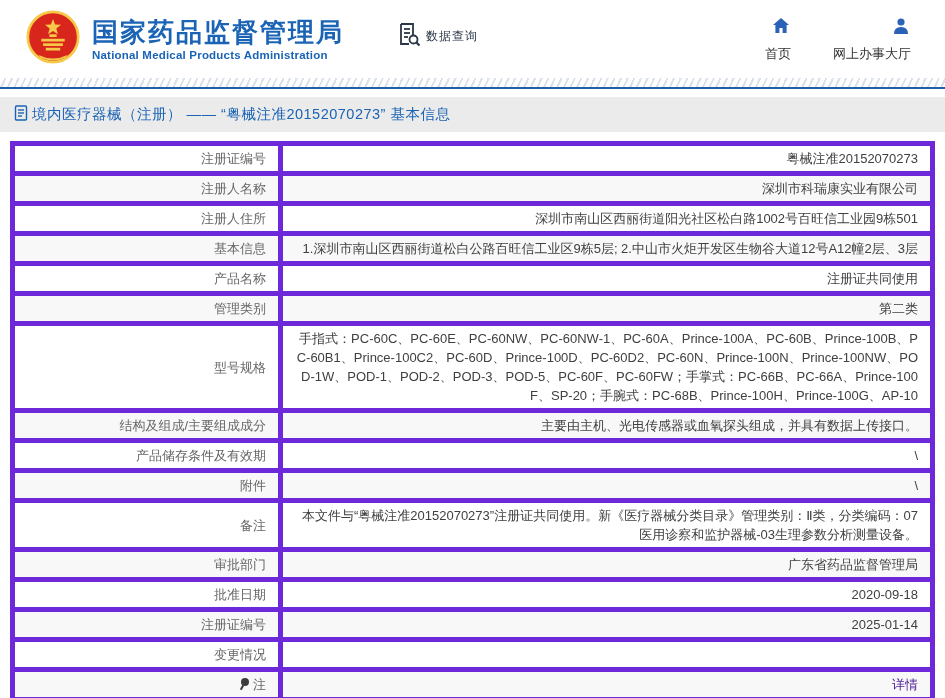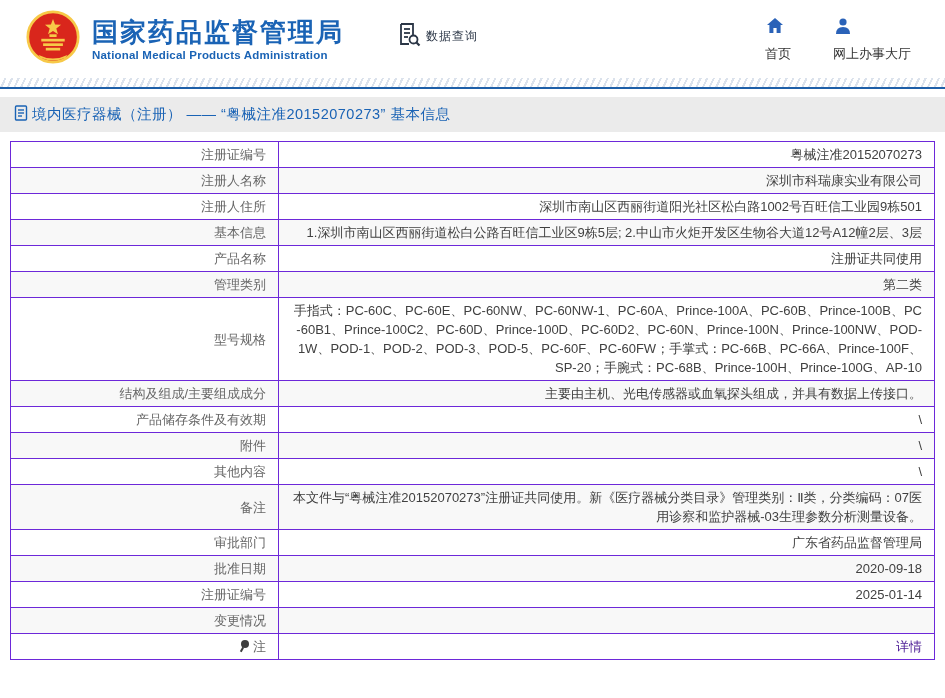--- a/index.html
+++ b/index.html
@@ -47,21 +47,21 @@
     color: #2b3646;
     font-weight: 500;
     margin-left: 4px;
     letter-spacing: 1px;
   }
   .header-spacer { flex: 1; }
   .top-nav { display: flex; align-items: center; gap: 42px; padding-right: 12px; }
   .nav-item {
     display: flex;
     flex-direction: column;
-    align-items: flex-start;
+    align-items: flex-end;
     cursor: pointer;
   }
   .nav-item svg { width: 20px; height: 20px; }
   .nav-label { font-size: 13px; color: #333; margin-top: 5px; white-space: nowrap; }
 
   
   .stripe-band {
     height: 11px;
     background: repeating-linear-gradient(
       115deg,
@@ -91,21 +91,21 @@
 
   
   table.info-table {
     width: 925px;
     margin: 0 10px;
     border-collapse: collapse;
     table-layout: fixed;
     font-size: 13px;
   }
   .info-table td {
-    border: 1px solid #6d28d9;
+    border: 5px solid #6d28d9;
     padding: 3px 12px;
     line-height: 19px;
     vertical-align: middle;
     text-align: right;
   }
   .info-table tr { height: 26px; }
   .info-table tr:nth-child(even) { background: #f8f8f8; }
   .label-cell {
     width: 268px;
     text-align: right;
@@ -256,24 +256,20 @@
       </tr>
       <tr>
         <td class="label-cell">产品储存条件及有效期</td>
         <td class="value-cell">\</td>
       </tr>
       <tr>
         <td class="label-cell">附件</td>
         <td class="value-cell">\</td>
       </tr>
       <tr>
-        <td class="label-cell">其他内容</td>
-        <td class="value-cell">\</td>
-      </tr>
-      <tr>
         <td class="label-cell">备注</td>
         <td class="value-cell">本文件与“粤械注准20152070273”注册证共同使用。新《医疗器械分类目录》管理类别：Ⅱ类，分类编码：07医用诊察和监护器械-03生理参数分析测量设备。</td>
       </tr>
       <tr>
         <td class="label-cell">审批部门</td>
         <td class="value-cell">广东省药品监督管理局</td>
       </tr>
       <tr>
         <td class="label-cell">批准日期</td>
         <td class="value-cell">2020-09-18</td>

